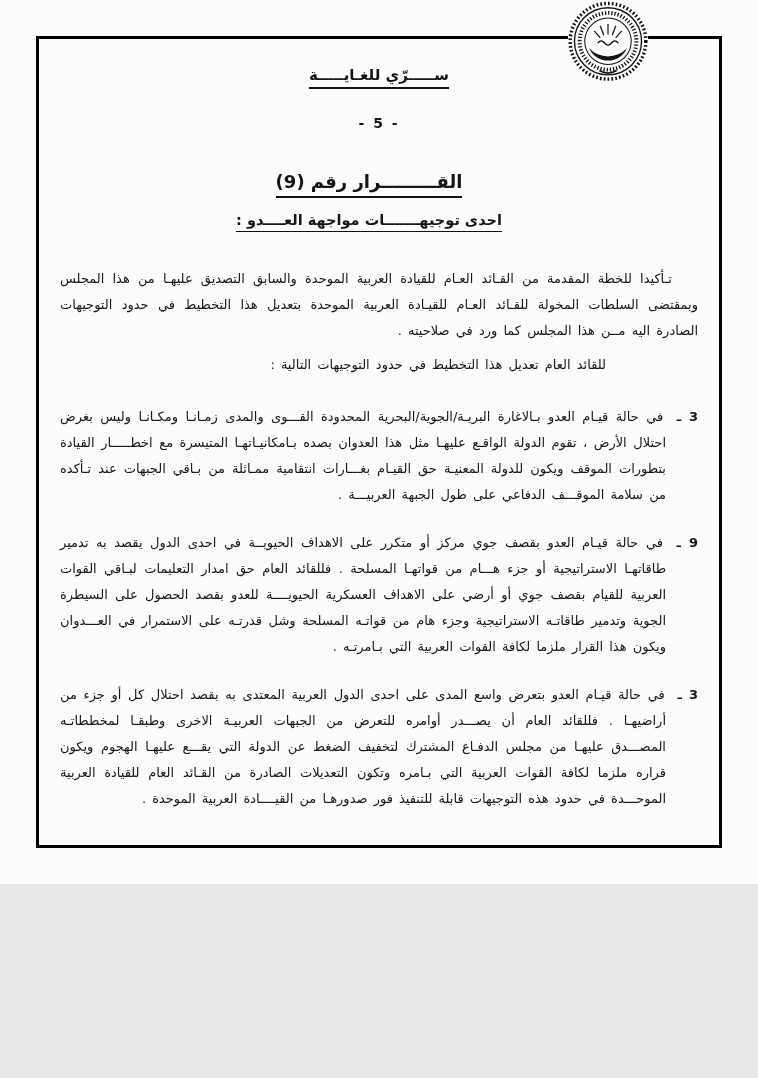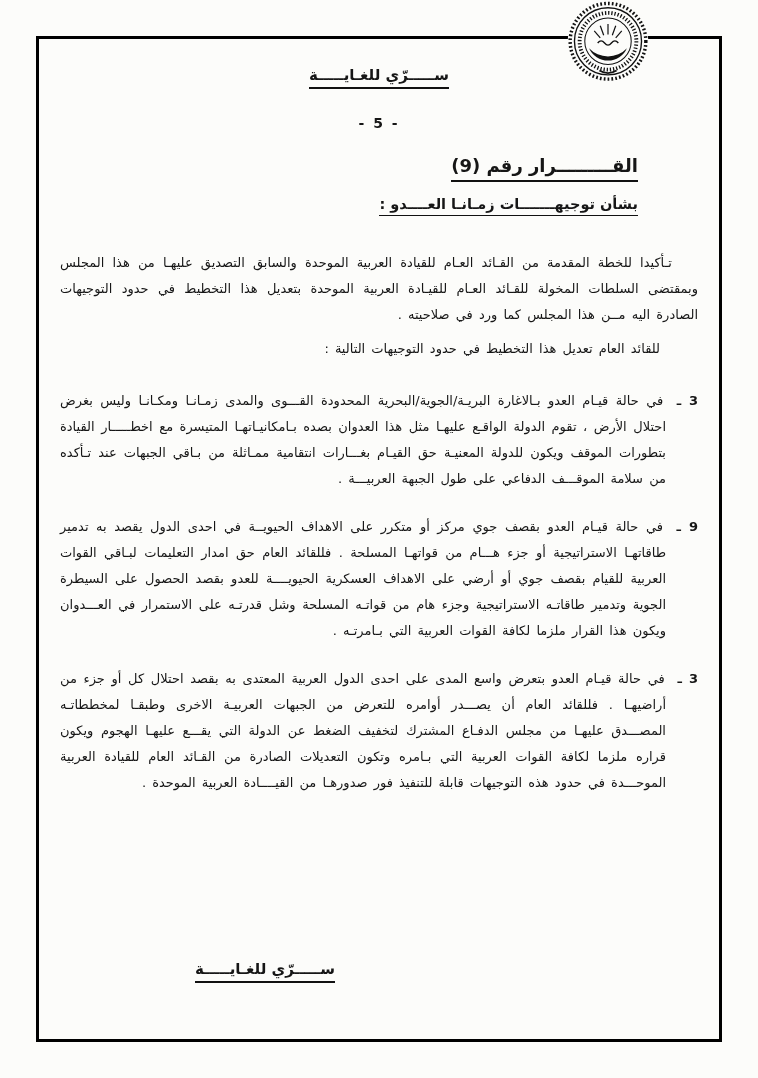--- a/index.html
+++ b/index.html
@@ -2,21 +2,21 @@
 <html lang="ar"><head>
 <meta charset="utf-8">
 <style>
   * { margin: 0; padding: 0; box-sizing: border-box; }
   html, body { background: #e8e8e8; }
   body { font-family: "DejaVu Sans", sans-serif; }
 
   .page {
     position: relative;
     width: 758px;
-    height: 1078px;
+    height: 884px;
     margin: 0 auto;
     background: #fcfcfa;
     overflow: hidden;
     color: #161616;
   }
 
   .frame {
     position: absolute;
     left: 36px; top: 36px; right: 36px; bottom: 36px;
     border: 3px solid #000;
@@ -53,23 +53,24 @@
 
   .pagenum {
     text-align: center;
     margin-top: 26px;
     font-size: 14px;
     font-weight: bold;
     letter-spacing: 2px;
   }
 
   .title-block {
-    margin-top: 24px;
+    margin-top: 40px;
     margin-left: 40px;
     margin-right: 60px;
+    text-align: center;
   }
   .title {
     font-size: 18px;
     font-weight: bold;
   }
   .title .inner {
     display: inline-block;
     border-bottom: 2px solid #111;
     padding-bottom: 4px;
   }
@@ -91,21 +92,21 @@
     text-align: justify;
   }
 
   .intro {
     margin-top: 34px;
     text-indent: 26px;
   }
 
   .decision {
     margin-top: 8px;
-    margin-right: 38px;
+    margin-right: 92px;
   }
 
   .items { margin-top: 26px; }
   .item {
     margin-bottom: 22px;
     padding-right: 32px;
     text-indent: -32px;
   }
   .item .num {
     font-weight: bold;
@@ -153,21 +154,21 @@
       <span class="inner">ســـــرّي للغـايـــــة</span>
     </div>
 
     <div class="pagenum">- 5 -</div>
 
     <div class="title-block">
       <div class="title">
         <span class="inner">القـــــــــرار رقم (9)</span>
       </div>
       <div class="subtitle">
-        <span class="inner">بشأن توجيهـــــــات زمـانـا العــــدو :</span>
+        <span class="inner">احدى توجيهـــــــات مواجهة العــــدو :</span>
       </div>
     </div>
 
     <p class="bodytext intro">تـأكيدا للخطة المقدمة من القـائد العـام للقيادة العربية الموحدة والسابق التصديق عليهـا من هذا المجلس وبمقتضى السلطات المخولة للقـائد العـام للقيـادة العربية الموحدة بتعديل هذا التخطيط في حدود التوجيهات الصادرة اليه مــن هذا المجلس كما ورد في صلاحيته .</p>
 
     <p class="bodytext decision">للقائد العام تعديل هذا التخطيط في حدود التوجيهات التالية :</p>
 
     <div class="items">
       <div class="bodytext item">
         <span class="num">3 ـ</span>

